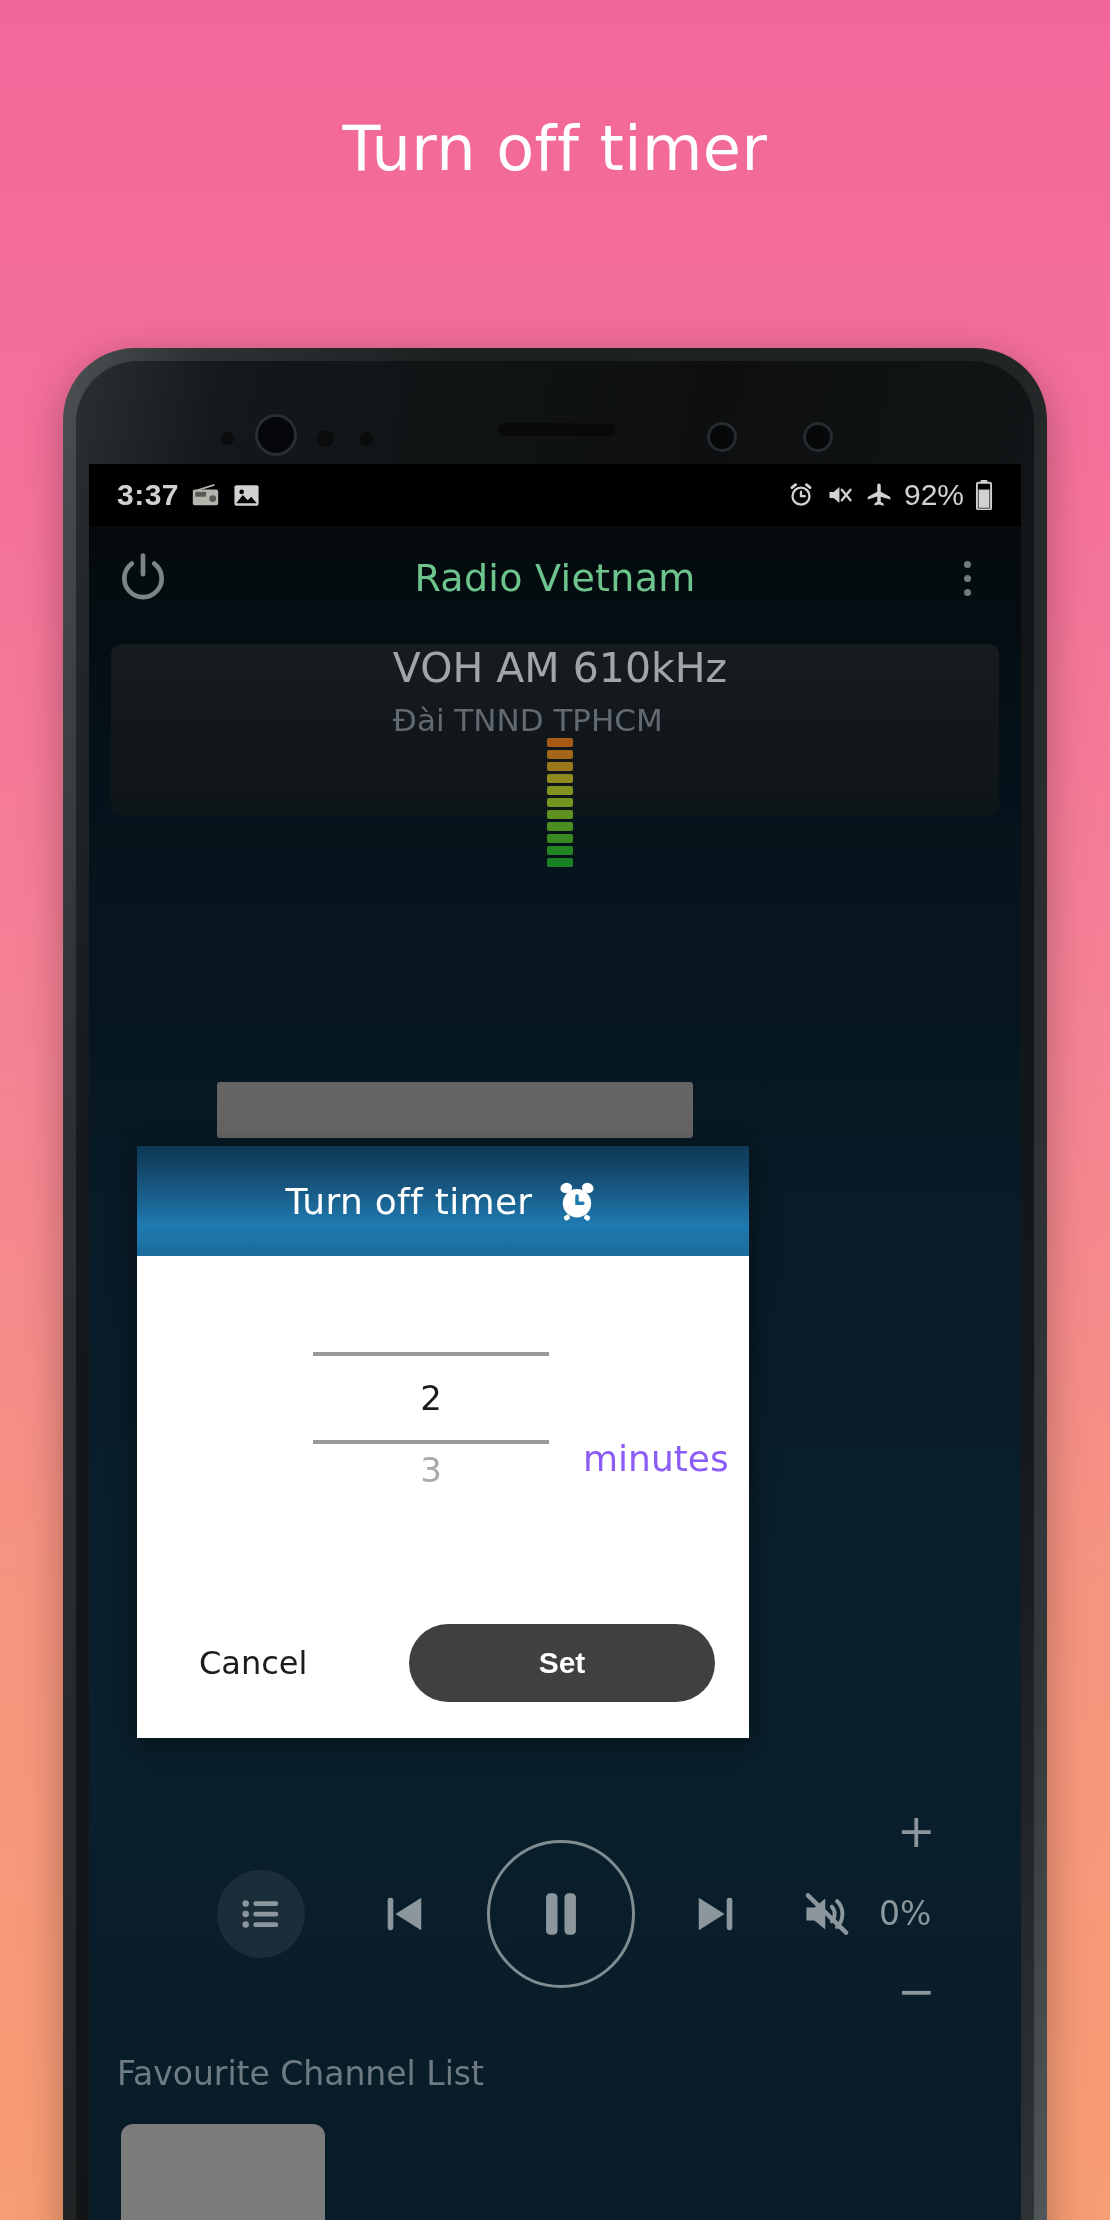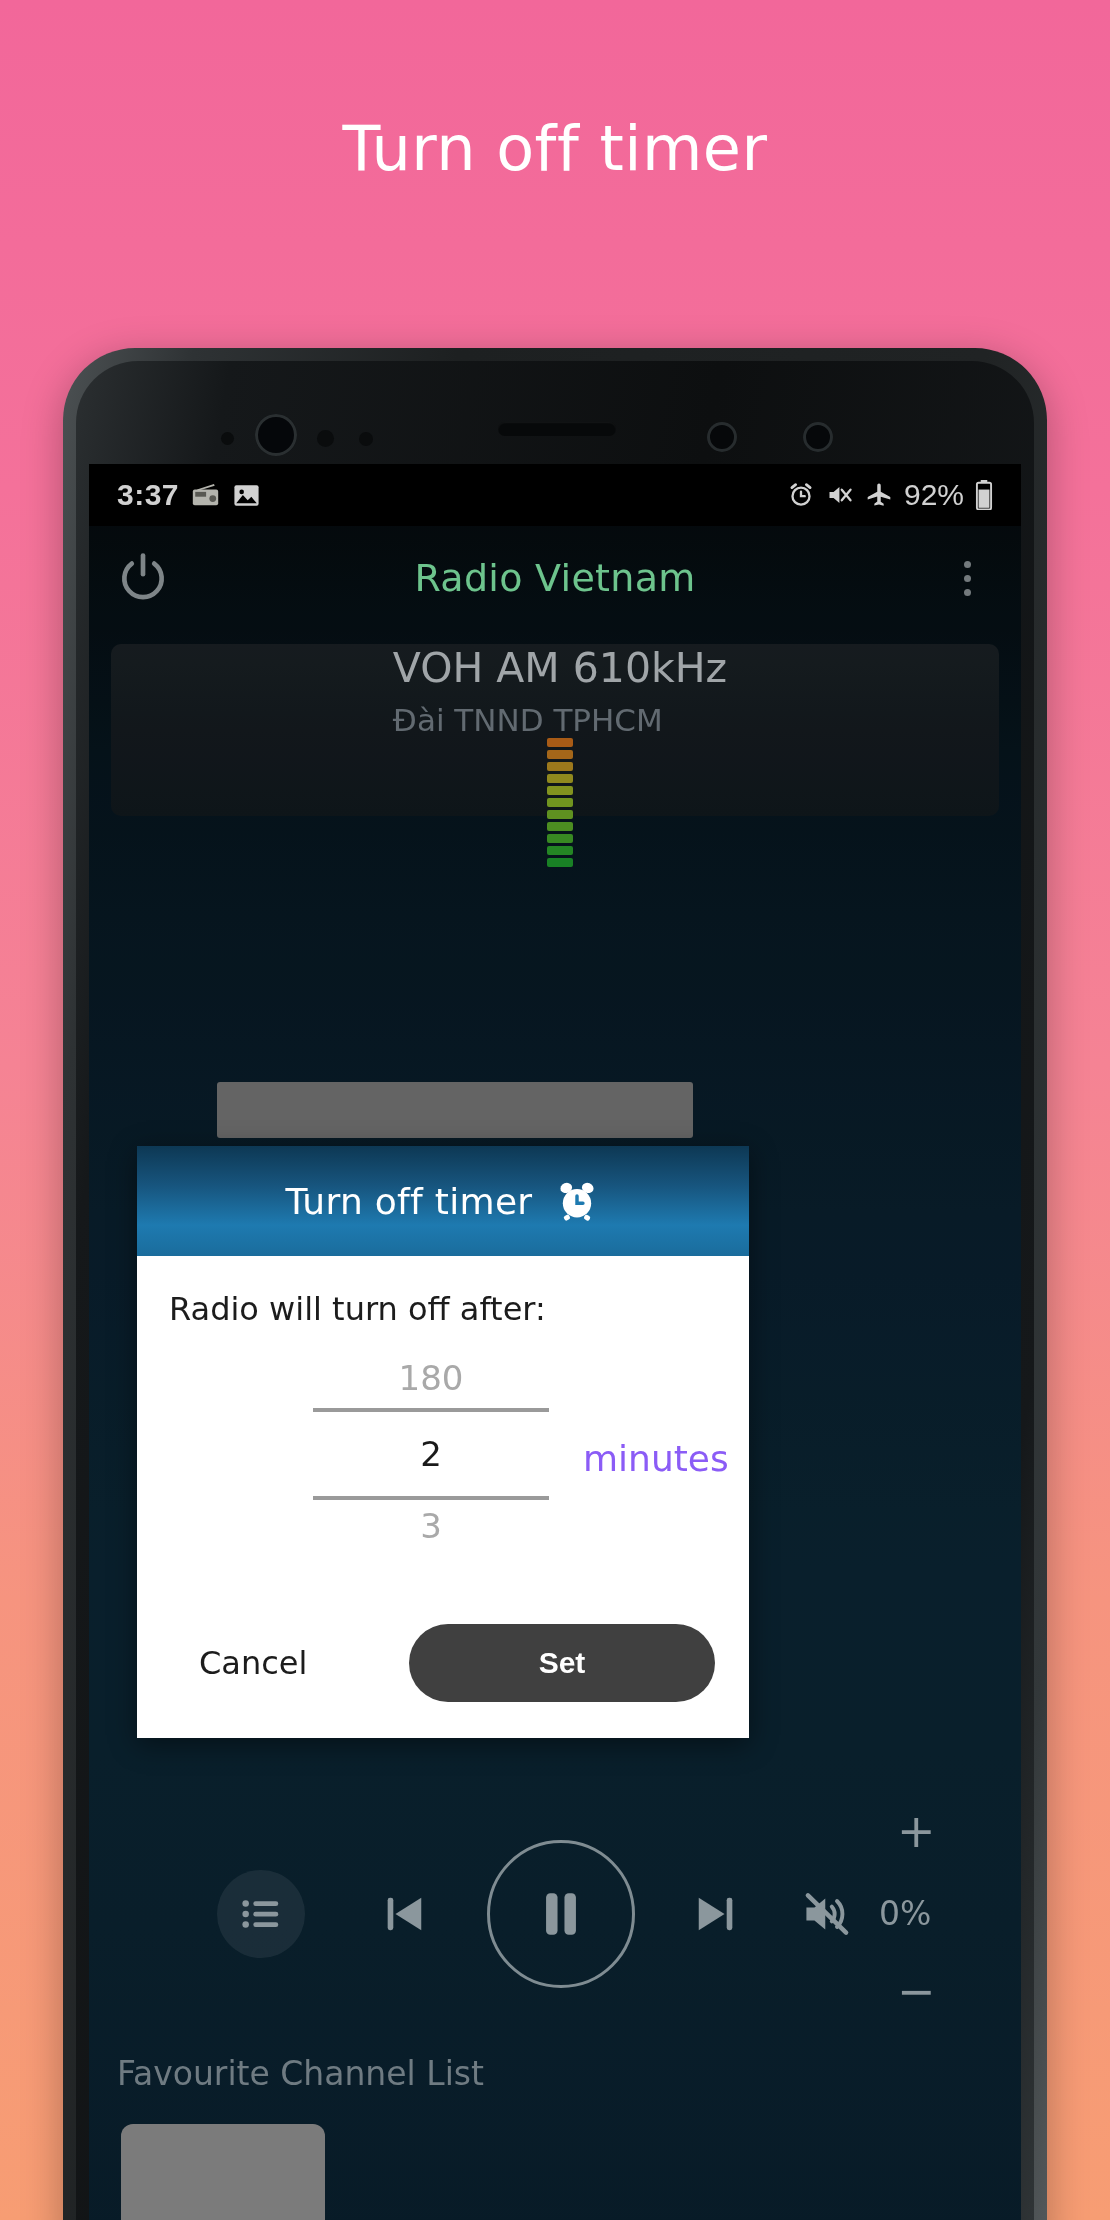--- a/index.html
+++ b/index.html
@@ -361,25 +361,23 @@
             <path d="M12 9.4 V13.2 H15.1" stroke="#1e7ab0" stroke-width="1.8" fill="none" stroke-linecap="round"></path>
             <ellipse cx="6.4" cy="5.2" rx="3.1" ry="2.6" fill="#ffffff" transform="rotate(-22 6.4 5.2)"></ellipse>
             <ellipse cx="17.6" cy="5.2" rx="3.1" ry="2.6" fill="#ffffff" transform="rotate(22 17.6 5.2)"></ellipse>
             <rect x="5.2" y="19.4" width="3.1" height="2.6" rx="1" fill="#ffffff" transform="rotate(-30 6.7 20.7)"></rect>
             <rect x="15.7" y="19.4" width="3.1" height="2.6" rx="1" fill="#ffffff" transform="rotate(30 17.2 20.7)"></rect>
           </svg>
         </span>
       </div>
 
       <div class="dlg-body">
-        <div class="dlg-prompt">Radio will turn off after:</div>
 
         <div class="picker-row">
           <div class="picker">
-            <div class="pk-val pk-dim">180</div>
             <div class="pk-line"></div>
             <div class="pk-val pk-sel">2</div>
             <div class="pk-line"></div>
             <div class="pk-val pk-dim">3</div>
           </div>
           <div class="pk-unit">minutes</div>
         </div>
       </div>
 
       <div class="dlg-actions">

